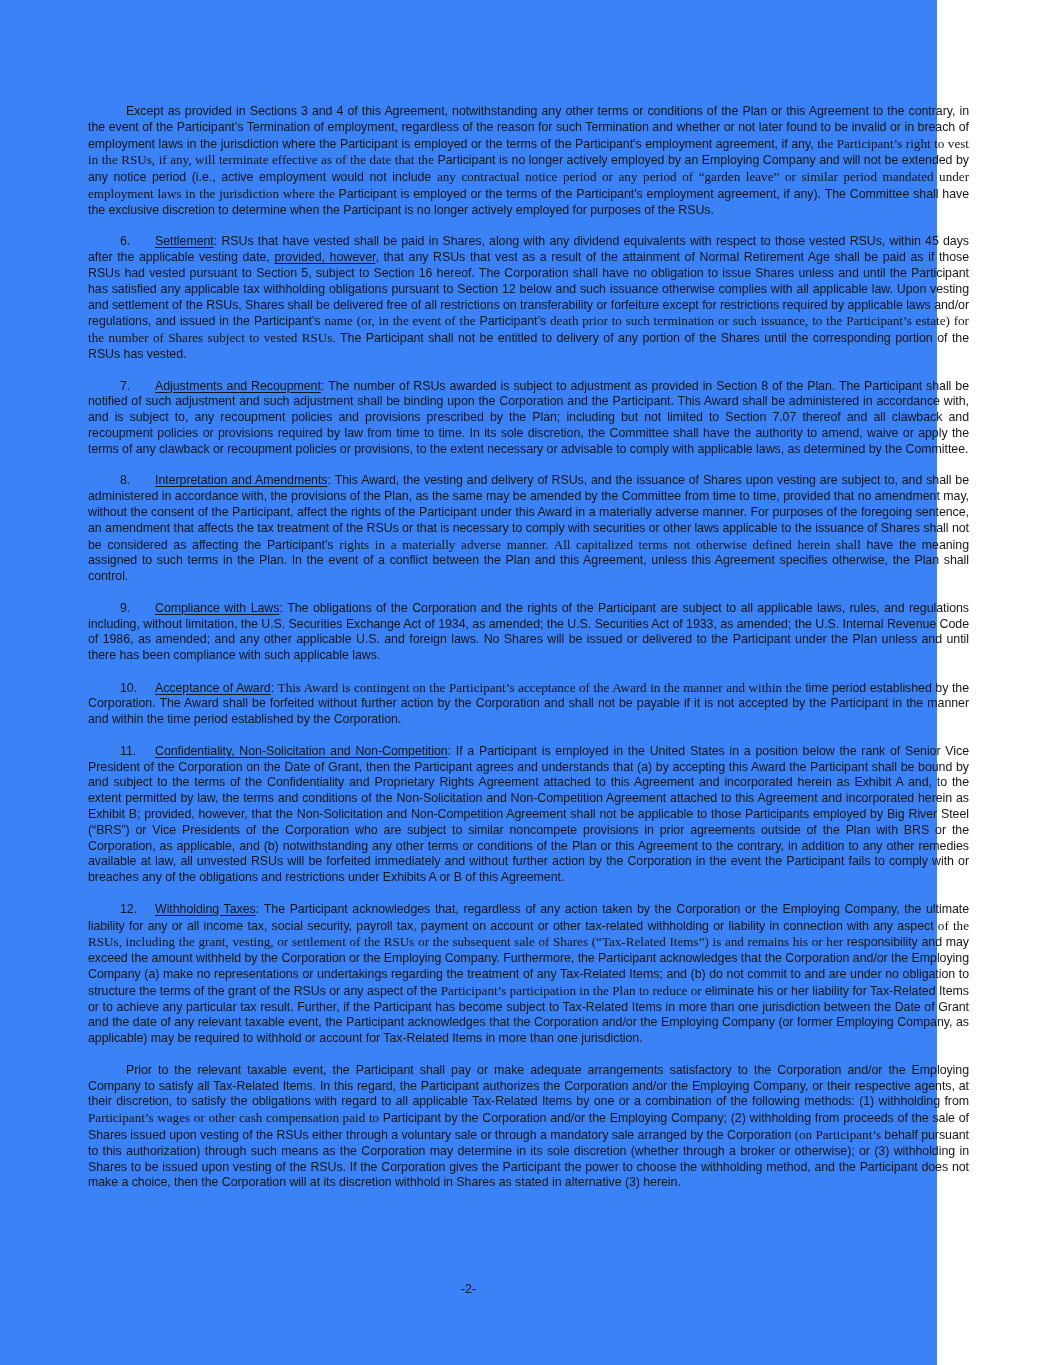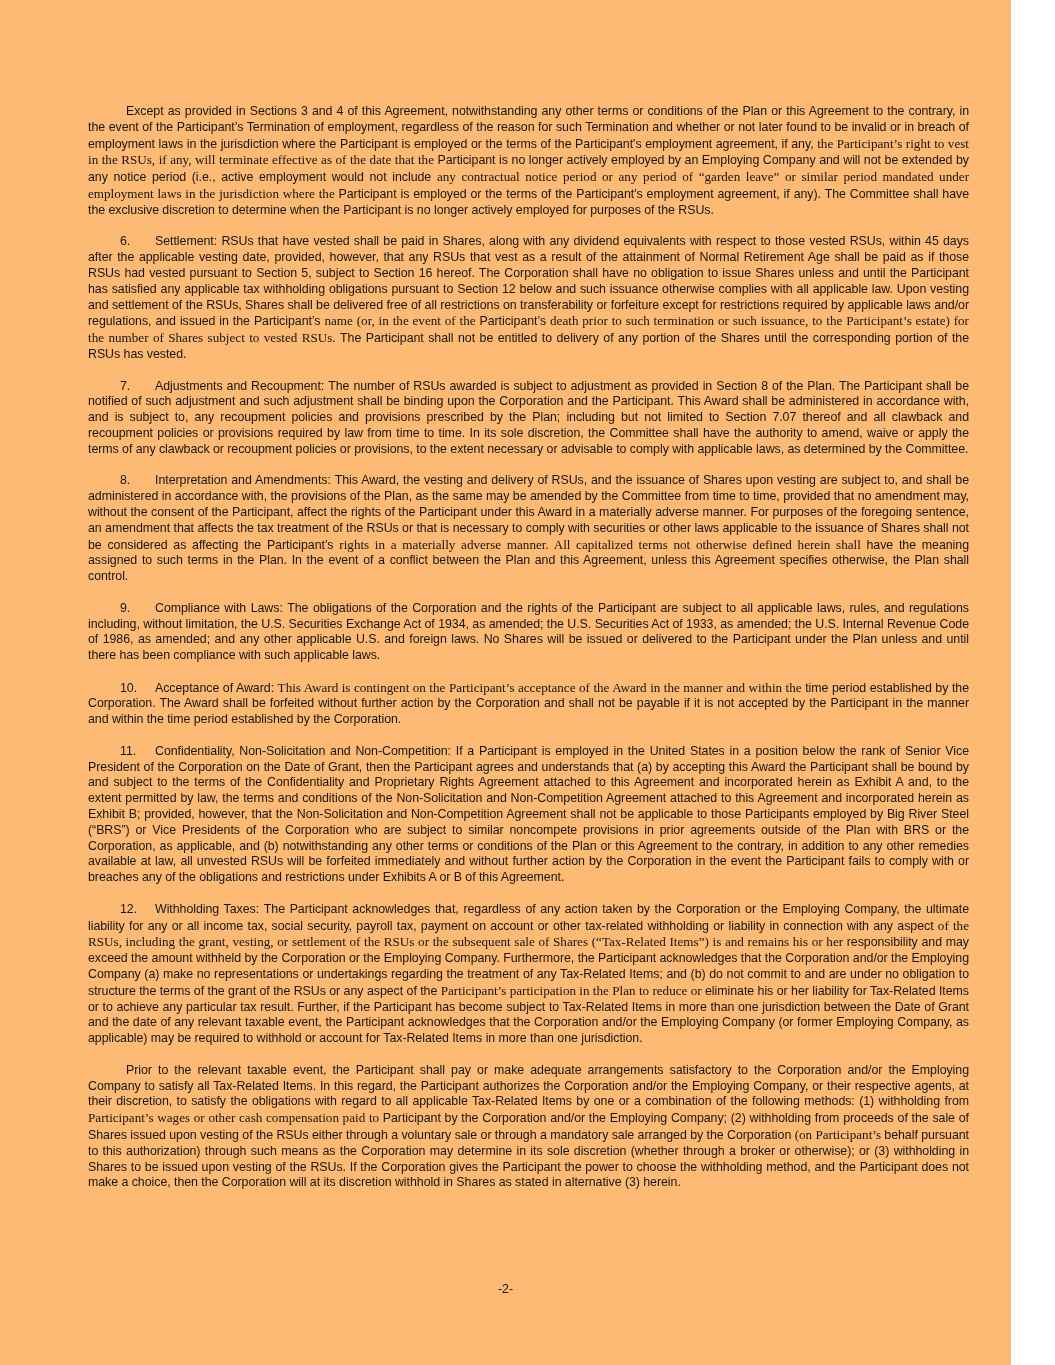--- a/index.html
+++ b/index.html
@@ -5,23 +5,23 @@
   * { margin: 0; padding: 0; box-sizing: border-box; }
   html, body { width: 1055px; height: 1365px; }
   body {
     background: #ffffff;
     color: #161616;
     font-family: "Liberation Sans", sans-serif;
     overflow: hidden;
   }
   .page {
     position: relative;
-    width: 1011px;
+    width: 937px;
     height: 1365px;
-    background: #fdba74;
+    background: #3b82f6;
   }
   .content {
     position: absolute;
     top: 104px;
     left: 88px;
     width: 881px;
     font-size: 12.4px;
     line-height: 15.8px;
     letter-spacing: -0.05px;
   }
@@ -31,20 +31,21 @@
   }
   p.para.body    { text-indent: 38px; }
   p.para.section { text-indent: 32px; }
   .num {
     display: inline-block;
     min-width: 35px;
     text-indent: 0;
   }
   .heading,
   .u {
+    text-decoration: underline;
     text-underline-offset: 2px;
   }
   .serif {
     font-family: "Liberation Serif", serif;
     font-size: 1.06em;
     letter-spacing: 0;
   }
   .footer {
     position: absolute;
     top: 1282px;

